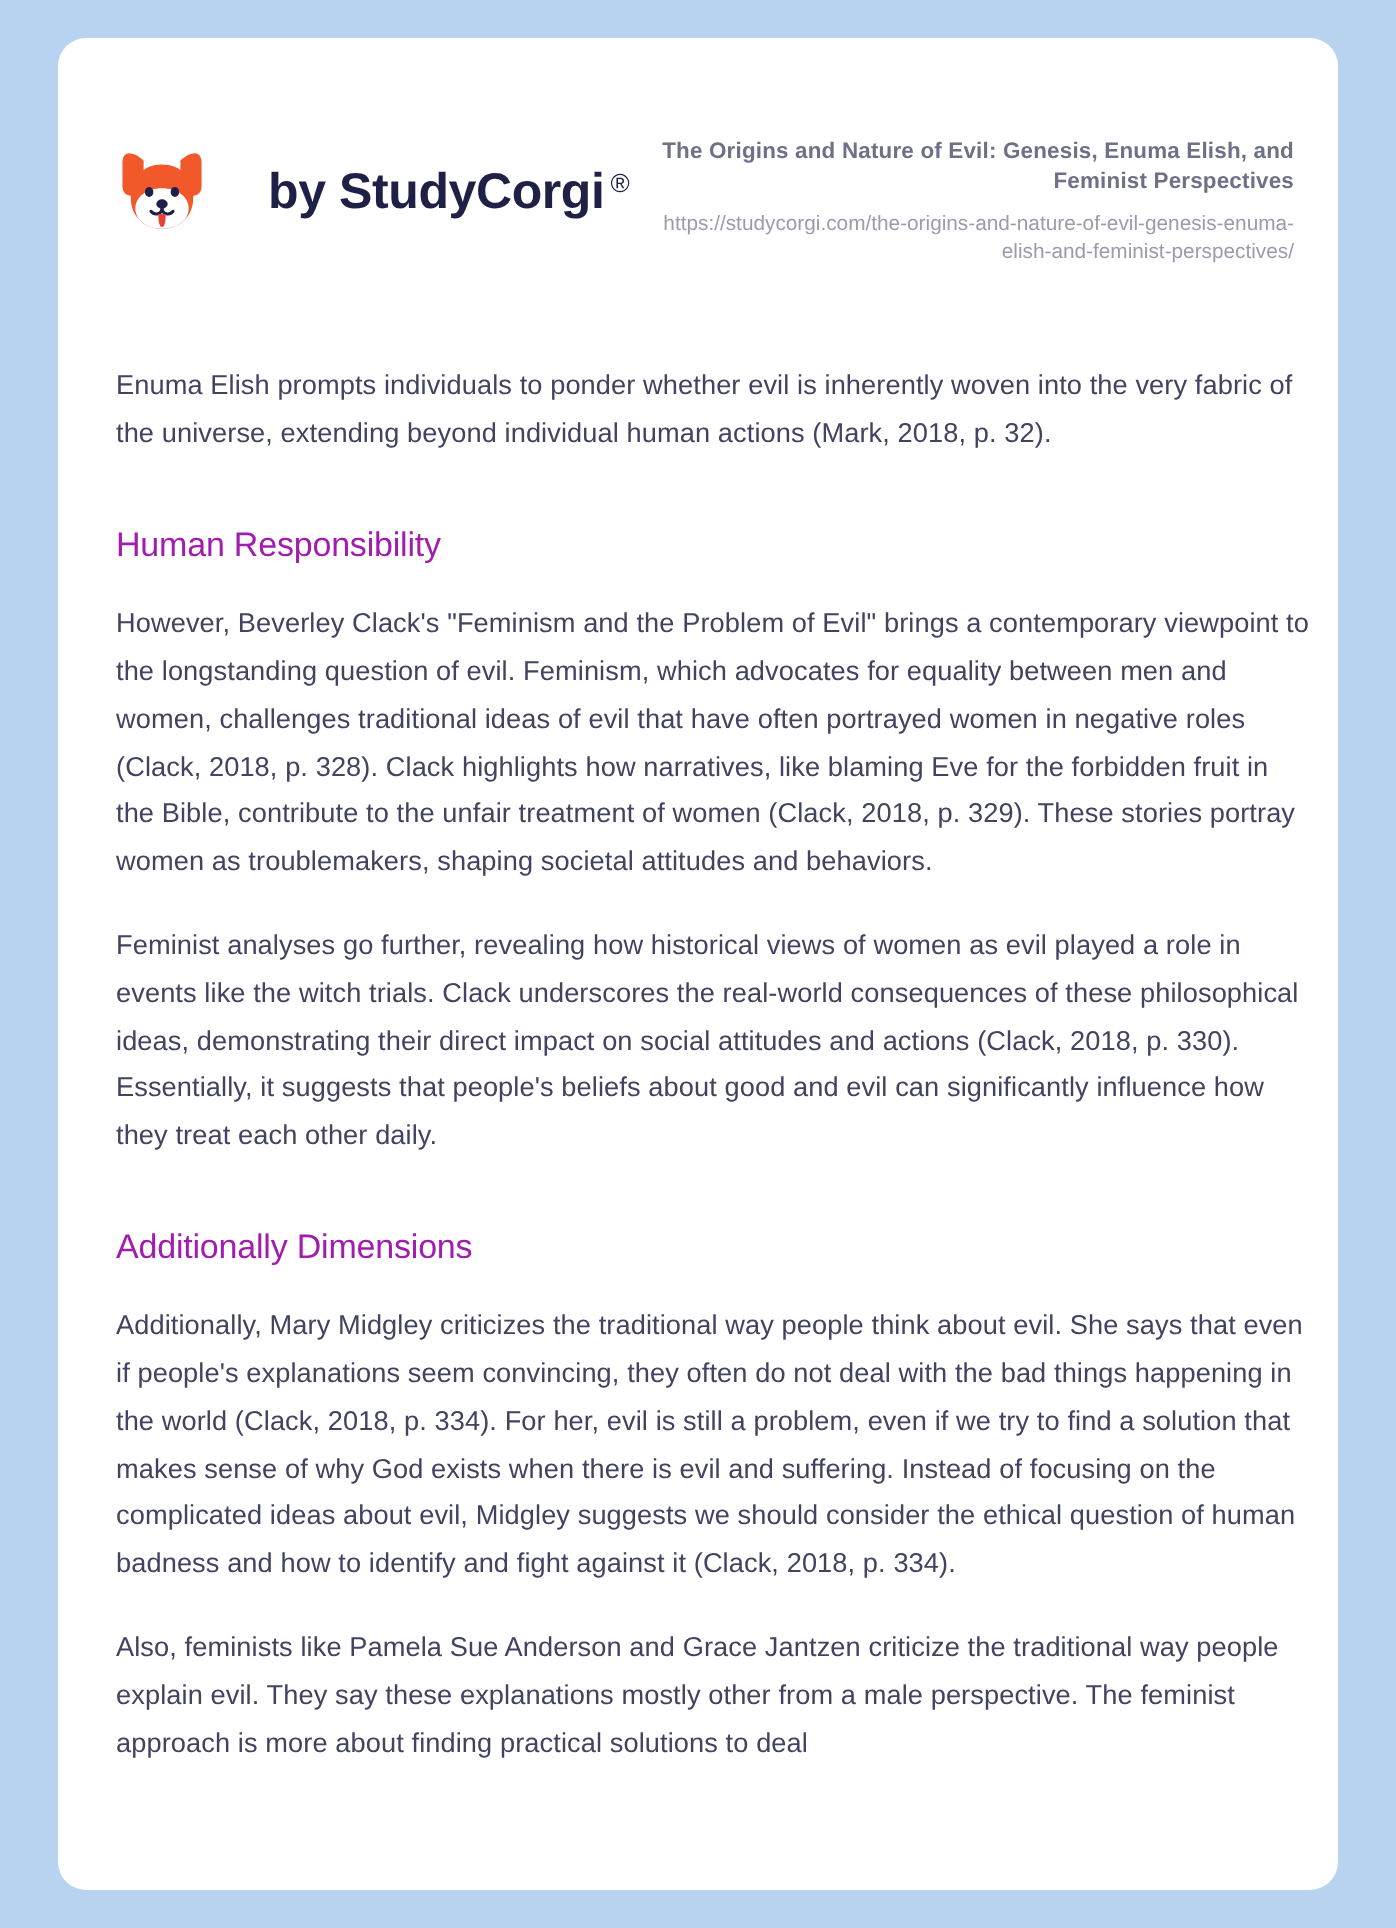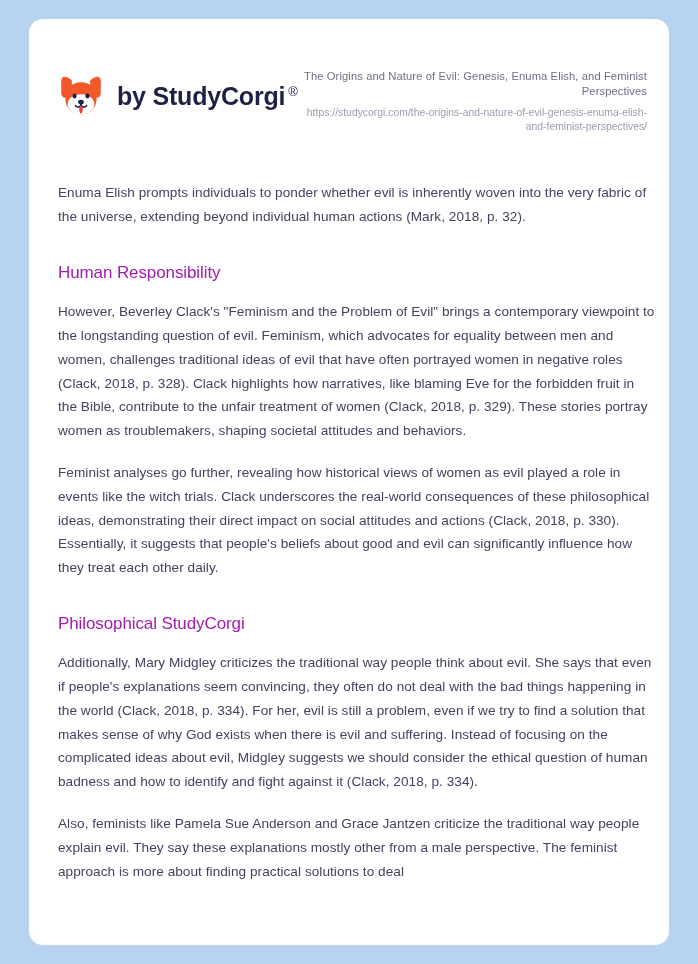--- a/index.html
+++ b/index.html
@@ -32,20 +32,21 @@
     justify-content: space-between;
     padding: 48px 22px 0 29px;
     box-sizing: border-box;
   }
 
   .brand {
     display: flex;
     align-items: center;
     flex: 0 0 auto;
     padding-top: 6px;
+    gap: 17px;
   }
 
   .brand-logo {
     width: 46px;
     height: 46px;
     flex: 0 0 auto;
     display: block;
   }
 
   .brand-text {
@@ -71,21 +72,21 @@
   .header-meta {
     flex: 0 1 auto;
     text-align: right;
     max-width: 345px;
     padding-top: 2px;
   }
 
   .doc-title {
     color: #6e7087;
     font-size: 11.2px;
-    font-weight: normal;
+    font-weight: bold;
     line-height: 1.32;
     letter-spacing: 0.1px;
     margin: 0;
   }
 
   .doc-url {
     color: #9a9cae;
     font-size: 10.4px;
     line-height: 1.38;
     margin: 7px 0 0 4px;
@@ -159,21 +160,21 @@
   <div class="doc-body">
 
     <p class="para first">Enuma Elish prompts individuals to ponder whether evil is inherently woven into the very fabric of the universe, extending beyond individual human actions (Mark, 2018, p. 32).</p>
 
     <h2 class="section-heading">Human Responsibility</h2>
 
     <p class="para after-heading">However, Beverley Clack's "Feminism and the Problem of Evil" brings a contemporary viewpoint to the longstanding question of evil. Feminism, which advocates for equality between men and women, challenges traditional ideas of evil that have often portrayed women in negative roles (Clack, 2018, p. 328). Clack highlights how narratives, like blaming Eve for the forbidden fruit in the Bible, contribute to the unfair treatment of women (Clack, 2018, p. 329). These stories portray women as troublemakers, shaping societal attitudes and behaviors.</p>
 
     <p class="para">Feminist analyses go further, revealing how historical views of women as evil played a role in events like the witch trials. Clack underscores the real-world consequences of these philosophical ideas, demonstrating their direct impact on social attitudes and actions (Clack, 2018, p. 330). Essentially, it suggests that people's beliefs about good and evil can significantly influence how they treat each other daily.</p>
 
-    <h2 class="section-heading">Philosophical StudyCorgi</h2>
+    <h2 class="section-heading">Additionally Dimensions</h2>
 
     <p class="para after-heading">Additionally, Mary Midgley criticizes the traditional way people think about evil. She says that even if people's explanations seem convincing, they often do not deal with the bad things happening in the world (Clack, 2018, p. 334). For her, evil is still a problem, even if we try to find a solution that makes sense of why God exists when there is evil and suffering. Instead of focusing on the complicated ideas about evil, Midgley suggests we should consider the ethical question of human badness and how to identify and fight against it (Clack, 2018, p. 334).</p>
 
     <p class="para">Also, feminists like Pamela Sue Anderson and Grace Jantzen criticize the traditional way people explain evil. They say these explanations mostly other from a male perspective. The feminist approach is more about finding practical solutions to deal</p>
 
   </div>
 
 </div>
 
 </body></html>

